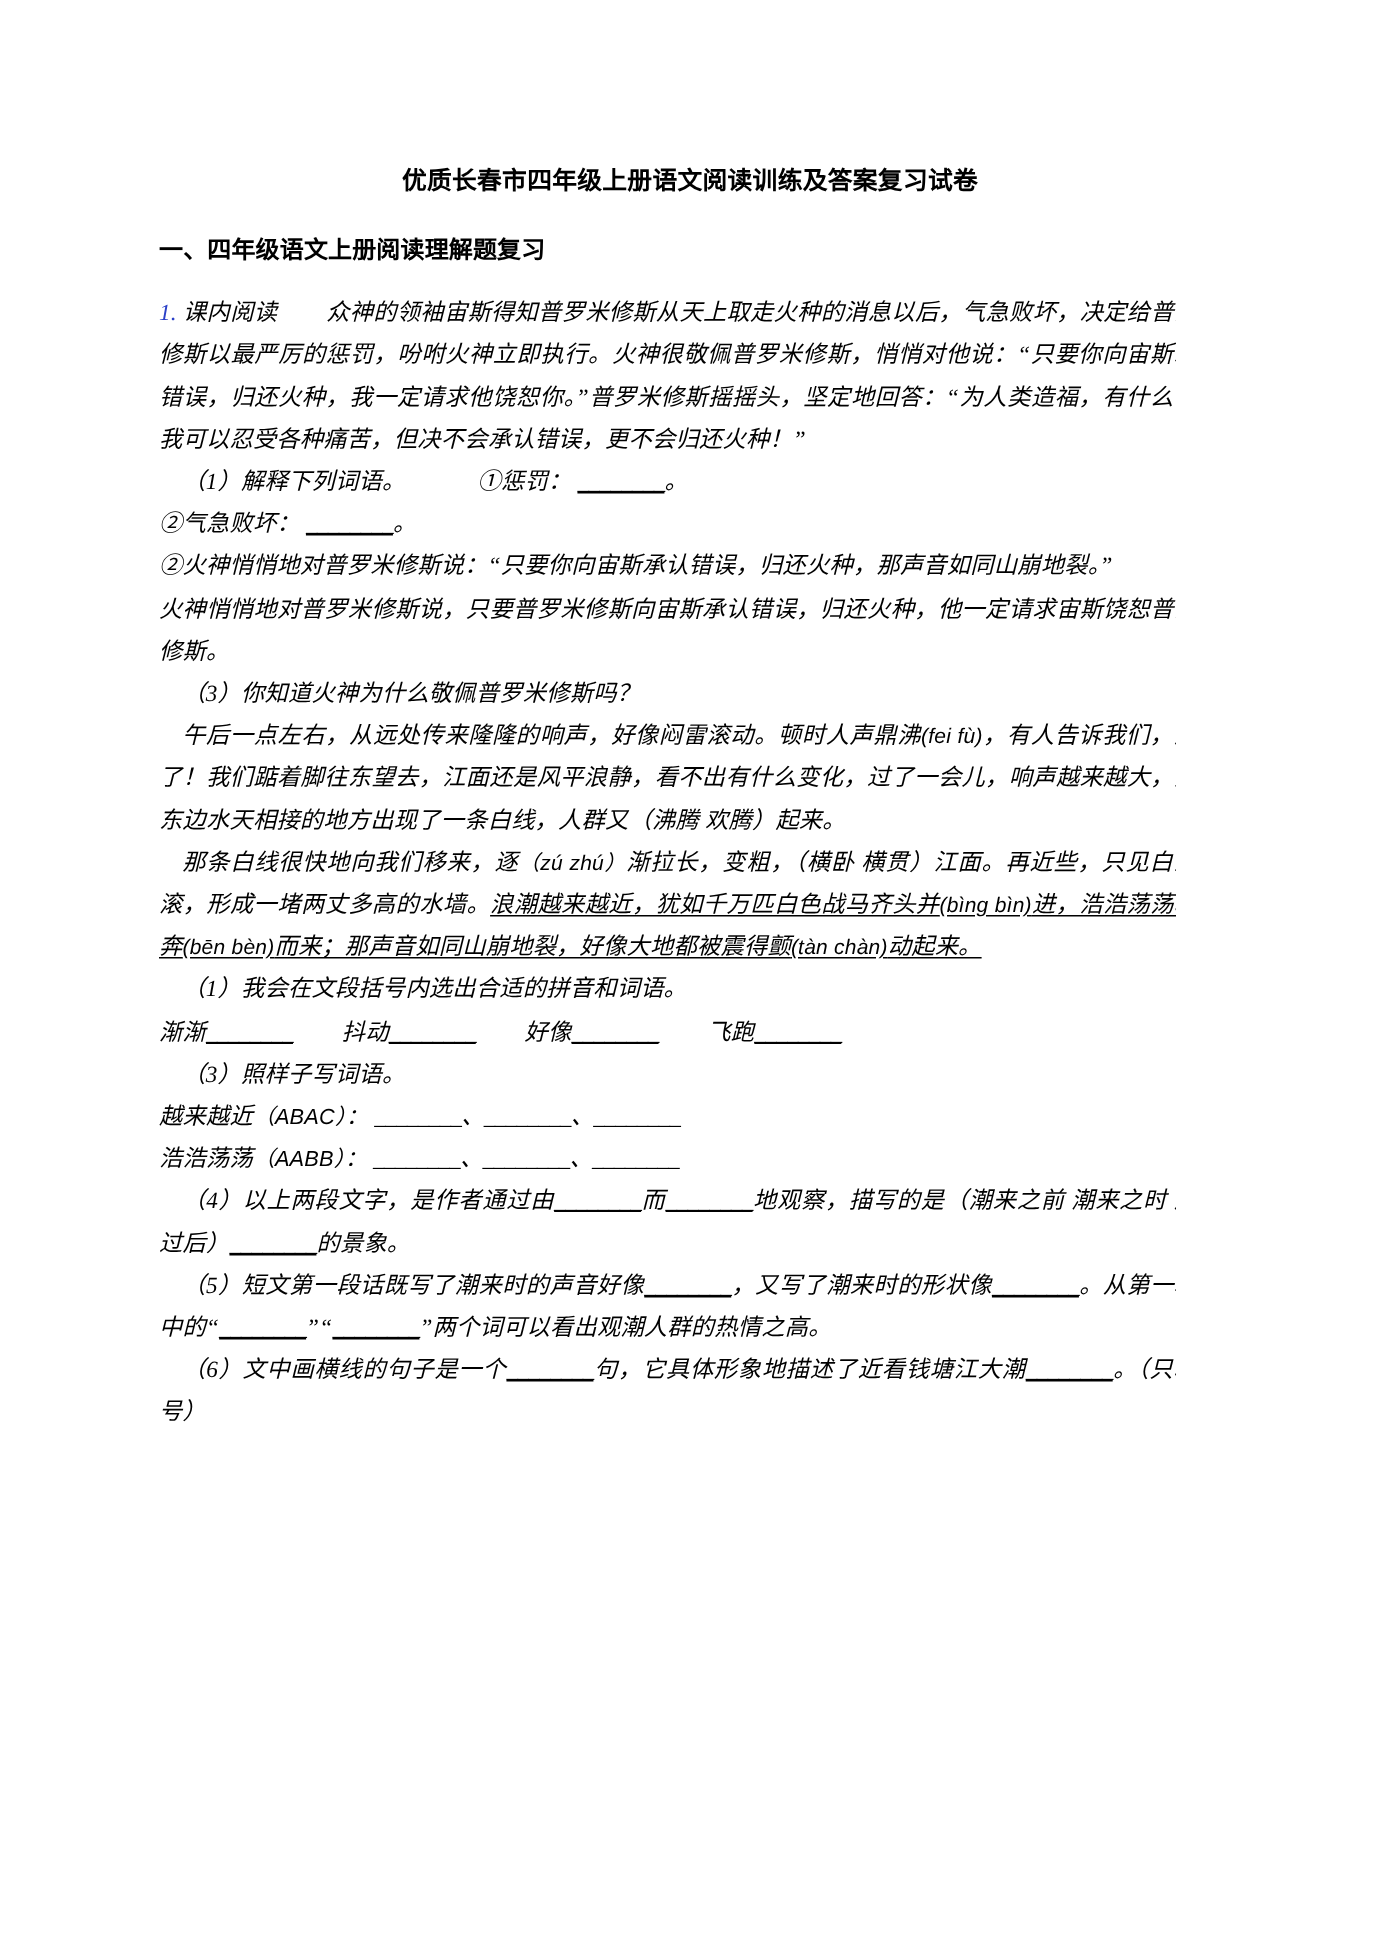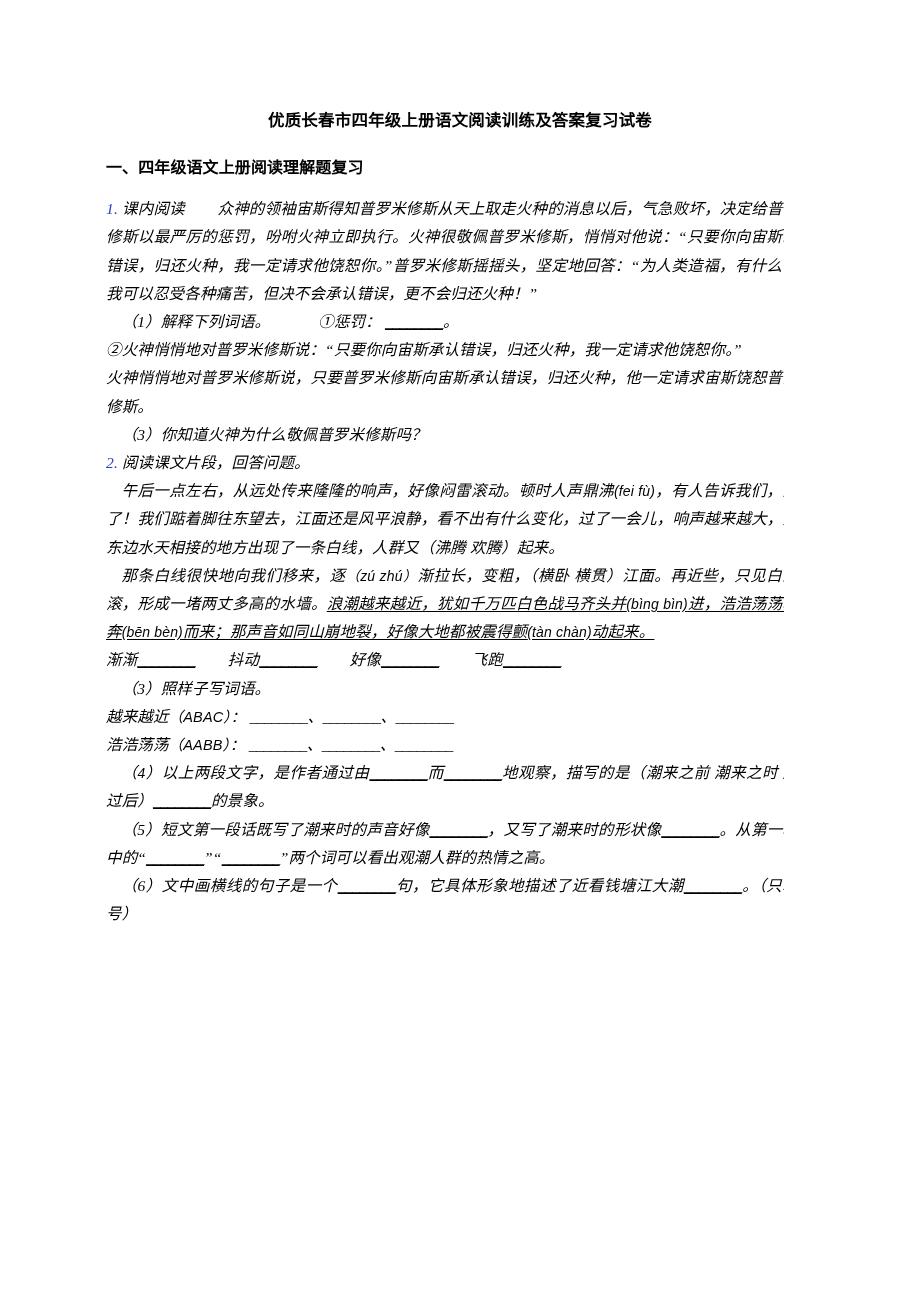--- a/index.html
+++ b/index.html
@@ -91,34 +91,35 @@
   <div class="content">
 
     <h1 class="doc-title">优质长春市四年级上册语文阅读训练及答案复习试卷</h1>
 
     <h2 class="section-heading">一、四年级语文上册阅读理解题复习</h2>
 
     <p class="para"><span class="num">1.</span>&nbsp;<span>课内阅读</span><span class="gap"></span><span>众神的领袖宙斯得知普罗米修斯从天上取走火种的消息以后，气急败坏，决定给普罗米修斯以最严厉的惩罚，吩咐火神立即执行。火神很敬佩普罗米修斯，悄悄对他说：“只要你向宙斯承认错误，归还火种，我一定请求他饶恕你。”普罗米修斯摇摇头，坚定地回答：“为人类造福，有什么错？我可以忍受各种痛苦，但决不会承认错误，更不会归还火种！”</span></p>
 
     <p class="para indent1"><span>（1）解释下列词语。</span><span class="gap"></span><span class="circ">①</span><span>惩罚：</span>&nbsp;<span class="blank u-line">________</span><span>。</span></p>
 
+    <p class="para"><span class="circ">②</span><span>气急败坏：</span>&nbsp;<span class="blank u-line">________</span><span>。</span></p>
 
 
-    <p class="para"><span class="circ">②</span><span>火神悄悄地对普罗米修斯说：“只要你向宙斯承认错误，归还火种，我一定请求他饶恕你。”</span></p>
+    <p class="para"><span class="circ">②</span><span>火神悄悄地对普罗米修斯说：“只要你向宙斯承认错误，归还火种，那声音如同山崩地裂。”</span></p>
 
     <p class="para">火神悄悄地对普罗米修斯说，只要普罗米修斯向宙斯承认错误，归还火种，他一定请求宙斯饶恕普罗米修斯。</p>
 
     <p class="para indent1">（3）你知道火神为什么敬佩普罗米修斯吗？</p>
 
-    <p class="para"><span class="num">2.</span>&nbsp;<span>阅读课文片段，回答问题。</span></p>
 
     <p class="para indent1"><span>午后一点左右，从远处传来隆隆的响声，好像闷雷滚动。顿时人声鼎沸</span><span class="pinyin">(fei fù)</span><span>，有人告诉我们，潮来了！我们踮着脚往东望去，江面还是风平浪静，看不出有什么变化，过了一会儿，响声越来越大，只见东边水天相接的地方出现了一条白线，人群又（沸腾 欢腾）起来。</span></p>
 
     <p class="para indent1"><span>那条白线很快地向我们移来，逐</span><span class="pinyin">（zú zhú）</span><span>渐拉长，变粗，（横卧 横贯）江面。再近些，只见白浪翻滚，形成一堵两丈多高的水墙。</span><span class="u-line"><span>浪潮越来越近，犹如千万匹白色战马齐头并</span><span class="pinyin">(bìng bìn)</span><span>进，浩浩荡荡地飞奔</span><span class="pinyin">(bēn bèn)</span><span>而来；那声音如同山崩地裂，好像大地都被震得颤</span><span class="pinyin">(tàn chàn)</span><span>动起来。</span></span></p>
 
+    <p class="para indent1">（1）我会在文段括号内选出合适的拼音和词语。</p>
 
 
     <p class="para">
       <span><span>渐渐</span><span class="blank u-line">________</span></span><span class="gap"></span><span><span>抖动</span><span class="blank u-line">________</span></span><span class="gap"></span><span><span>好像</span><span class="blank u-line">________</span></span><span class="gap"></span><span><span>飞跑</span><span class="blank u-line">________</span></span>
     </p>
 
     <p class="para indent1">（3）照样子写词语。</p>
 
     <p class="para"><span>越来越近</span><span class="latin">（ABAC）：</span>&nbsp;<span class="blank">________、________、________</span></p>
 

